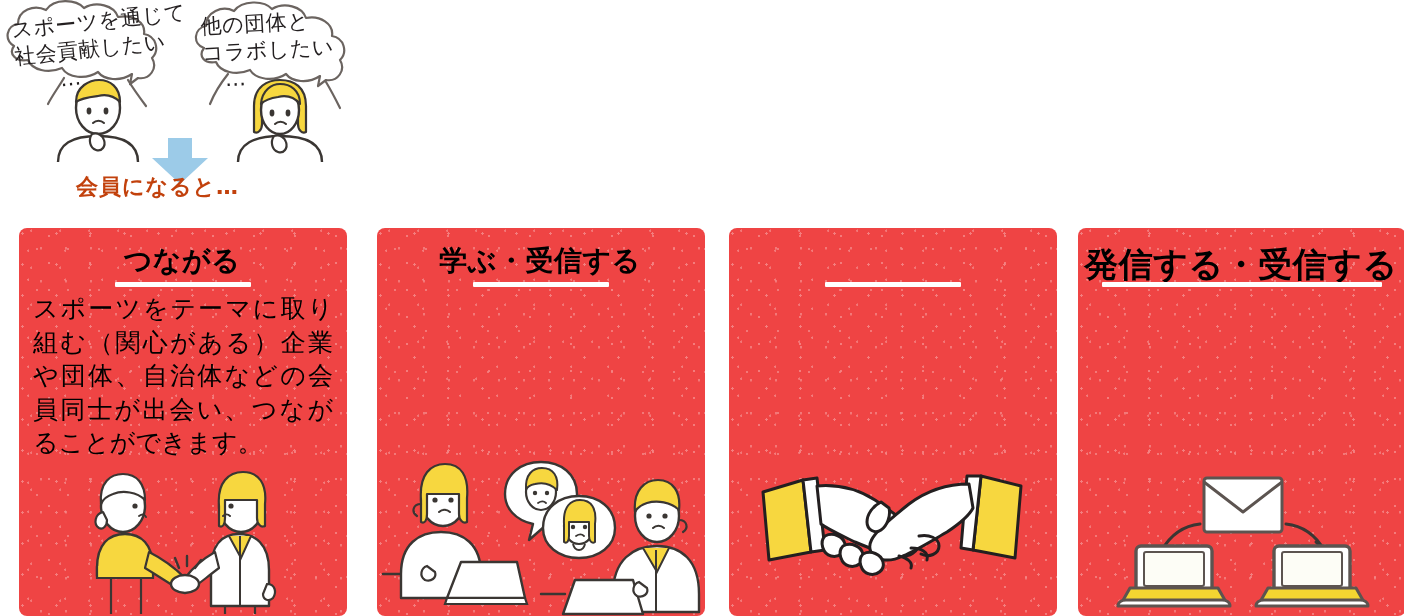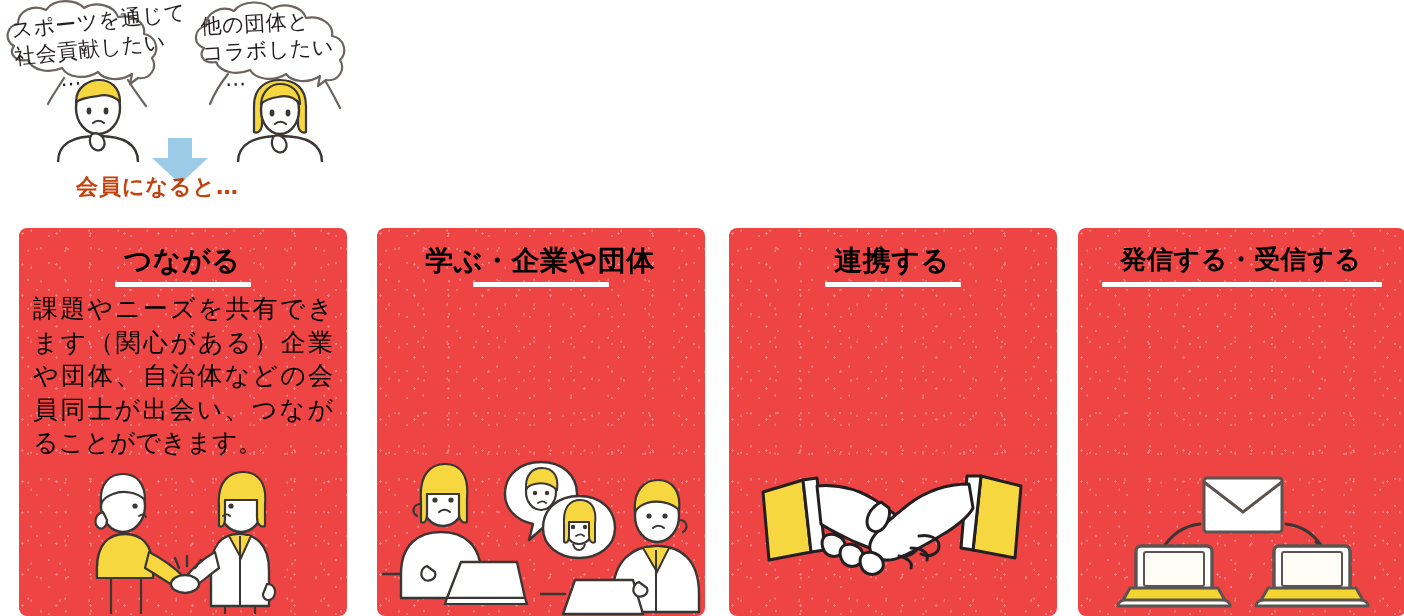--- a/index.html
+++ b/index.html
@@ -117,21 +117,21 @@
   .card-underline {
     position: absolute;
     top: 54px;
     left: 50%;
     transform: translateX(-50%);
     width: 136px;
     height: 5px;
     background: #ffffff;
     border-radius: 1px;
   }
-  .card.c4 .card-title { font-size: 26px; }
+  .card.c4 .card-title { font-size: 34px; }
   .card.c4 .card-underline { width: 280px; }
 
   .card-body {
     position: absolute;
     left: 14px;
     top: 64px;
     width: 300px;
     font-size: 25px;
     line-height: 33.5px;
     color: #000000;
@@ -214,21 +214,21 @@
 
   <div id="member-label">会員になると…</div>
 </div>
 
 <div id="cards-row">
 
   <div class="card c1">
     <div class="card-noise"></div>
     <div class="card-title">つながる</div>
     <div class="card-underline"></div>
-    <div class="card-body">課題やニーズを共有できます（関心がある）企業や団体、自治体などの会員同士が出会い、つながることができます。</div>
+    <div class="card-body">スポーツをテーマに取り組む（関心がある）企業や団体、自治体などの会員同士が出会い、つながることができます。</div>
 
     <svg class="card-illo" width="326" height="160" viewBox="0 0 326 160">
 
       <path d="M92,158 L92,110" stroke="#3a3633" stroke-width="2.2" fill="none"></path>
       <path d="M122,158 L122,112" stroke="#3a3633" stroke-width="2.2" fill="none"></path>
       <path d="M78,112 C78,88 90,78 106,78 C122,78 134,88 134,112 L134,120 L78,120 Z" fill="#f7d73f" stroke="#3a3633" stroke-width="2.4" stroke-linejoin="round"></path>
       <path d="M78,110 L78,122 L134,122 L134,110" fill="#f7d73f" stroke="#3a3633" stroke-width="2.2"></path>
 
       <path d="M130,96 C146,104 158,114 166,122 L158,132 C148,126 136,118 126,112 Z" fill="#f7d73f" stroke="#3a3633" stroke-width="2.2" stroke-linejoin="round"></path>
 
@@ -254,21 +254,21 @@
       <ellipse cx="166" cy="128" rx="14" ry="9" fill="#ffffff" stroke="#3a3633" stroke-width="2.4"></ellipse>
 
       <path d="M160,112 L156,102 M168,110 L168,100 M176,112 L182,104" stroke="#3a3633" stroke-width="2.4" stroke-linecap="round" fill="none"></path>
 
       <path d="M248,128 C256,128 258,136 254,142 C250,146 244,144 244,138 Z" fill="#ffffff" stroke="#3a3633" stroke-width="2.2"></path>
     </svg>
   </div>
 
   <div class="card c2">
     <div class="card-noise"></div>
-    <div class="card-title">学ぶ・企業や団体</div>
+    <div class="card-title">学ぶ・受信する</div>
     <div class="card-underline"></div>
 
     <svg class="card-illo" width="326" height="170" viewBox="0 0 326 170">
 
       <path d="M6,128 L24,128 M108,128 L132,128" stroke="#3a3633" stroke-width="2.4" stroke-linecap="round"></path>
       <path d="M164,148 L188,148 M300,148 L320,148" stroke="#3a3633" stroke-width="2.4" stroke-linecap="round"></path>
 
       <path d="M24,128 C24,98 42,86 64,86 C86,86 104,98 104,128 L104,152 L24,152 Z" fill="#ffffff" stroke="#3a3633" stroke-width="2.4" stroke-linejoin="round"></path>
       <ellipse cx="66" cy="54" rx="22" ry="26" fill="#ffffff" stroke="#3a3633" stroke-width="2.4"></ellipse>
       <path d="M44,54 C42,28 54,18 68,18 C84,18 92,30 90,52 L90,76 C86,78 82,74 82,68 L82,48 L50,48 L50,68 C50,74 48,78 44,76 Z" fill="#f7d73f" stroke="#3a3633" stroke-width="2.2" stroke-linejoin="round"></path>
@@ -310,21 +310,20 @@
       <path d="M276,82 C279,79 284,79 287,82" fill="none" stroke="#3a3633" stroke-width="2" stroke-linecap="round"></path>
       <path d="M302,74 C310,74 312,82 306,86" fill="none" stroke="#3a3633" stroke-width="2.2" stroke-linecap="round"></path>
 
       <path d="M198,134 L256,134 L266,168 L186,168 Z" fill="#ffffff" stroke="#3a3633" stroke-width="2.4" stroke-linejoin="round"></path>
       <path d="M262,136 C256,138 254,146 260,150 C266,152 272,148 270,142 Z" fill="#ffffff" stroke="#3a3633" stroke-width="2.2"></path>
     </svg>
   </div>
 
   <div class="card c3">
     <div class="card-noise"></div>
-    <div class="card-title">連携する</div>
     <div class="card-underline"></div>
 
     <svg class="card-illo" style="bottom:26px;" width="326" height="132" viewBox="0 0 326 132">
 
       <path d="M34,34 L74,22 L82,94 L40,102 Z" fill="#f7d73f" stroke="#231f20" stroke-width="3" stroke-linejoin="round"></path>
 
       <path d="M74,22 L88,20 L96,92 L82,94 Z" fill="#ffffff" stroke="#231f20" stroke-width="3" stroke-linejoin="round"></path>
 
       <path d="M292,28 L252,18 L244,92 L286,100 Z" fill="#f7d73f" stroke="#231f20" stroke-width="3" stroke-linejoin="round"></path>
 

